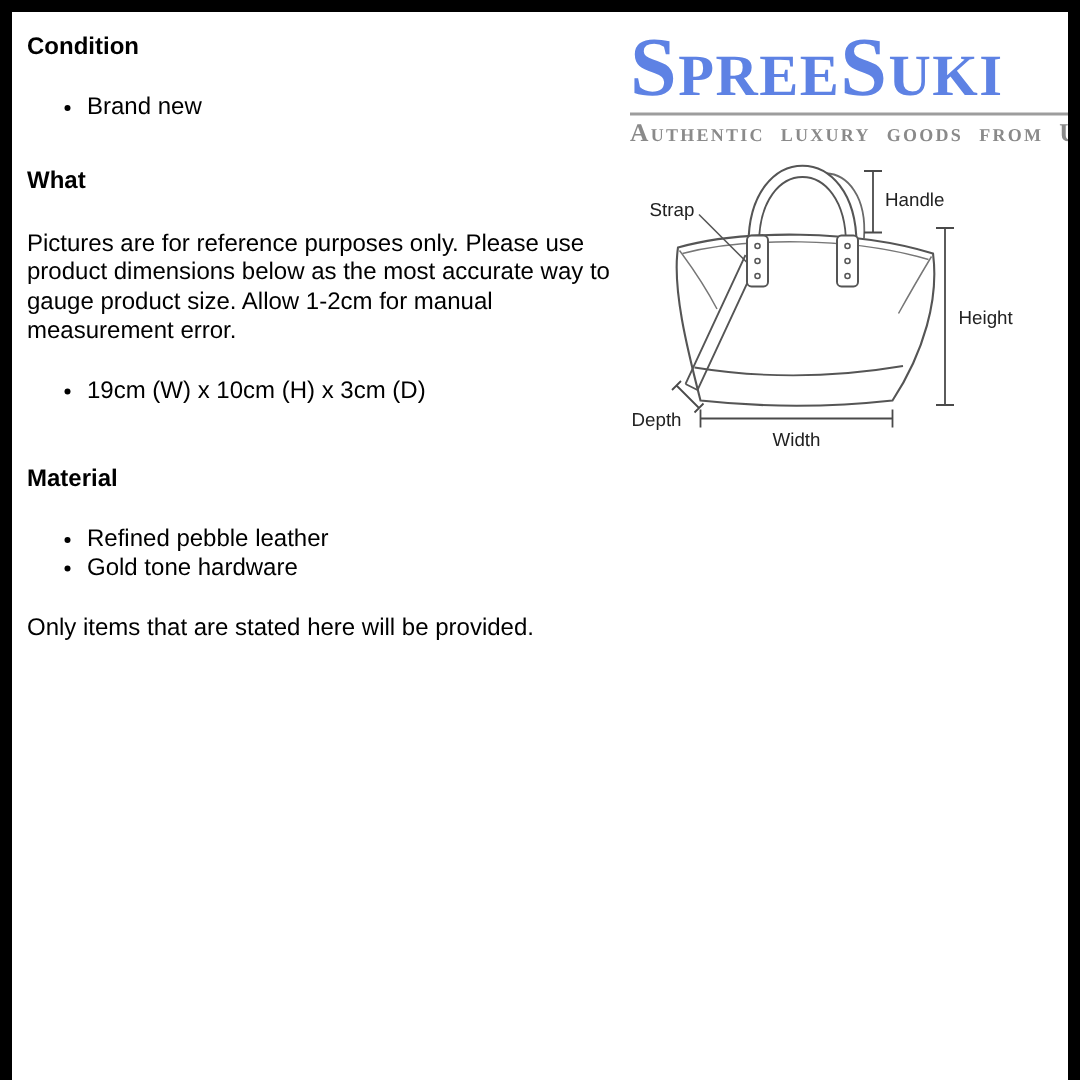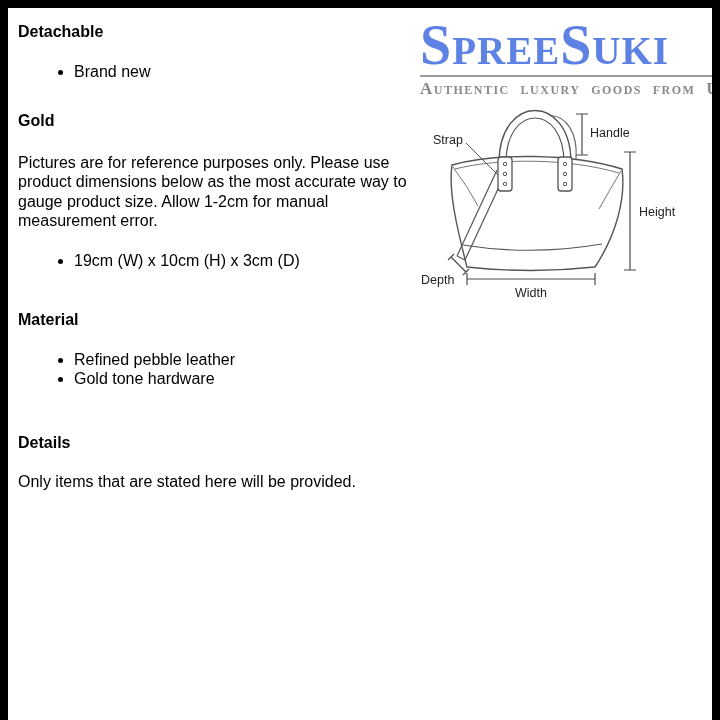--- a/index.html
+++ b/index.html
@@ -68,21 +68,21 @@
     font-size: 12.5px;
     fill: #222;
   }
   h3 {
     font-size: 16px;
     font-weight: bold;
     margin: 0;
     line-height: 19.5px;
   }
   ul {
-    margin: 16px;
+    margin: 0;
     padding-left: 40px;
   }
   li { margin: 0; }
   p { margin: 0; }
   
   .mt-cond   { margin-top: 8px; }
   .mt-list   { margin-top: 20px; }
   .mt-size   { margin-top: 30px; }
   .mt-para   { margin-top: 22px; }
   .mt-mat    { margin-top: 40px; }
@@ -145,36 +145,35 @@
 
           <path d="M47,172 H175 M47,166 V178 M175,166 V178" fill="none" stroke="#4a4a4a" stroke-width="1.2"></path>
           <text x="111" y="190" text-anchor="middle">Width</text>
 
           <path d="M31,150 L46,165 M28,153 L34,147 M43,168 L49,162" fill="none" stroke="#4a4a4a" stroke-width="1.2"></path>
           <text x="1" y="177">Depth</text>
         </svg>
       </div>
     </div>
 
-    <h3 class="mt-cond">Detachable</h3>
+    <h3 class="mt-cond">Condition</h3>
     <ul class="mt-list">
       <li>Brand new</li>
     </ul>
 
-    <h3 class="mt-size">Gold</h3>
+    <h3 class="mt-size">What</h3>
     <p class="mt-para">Pictures are for reference purposes only. Please use product dimensions below as the most accurate way to gauge product size. Allow 1-2cm for manual measurement error.</p>
     <ul class="mt-list">
       <li>19cm (W) x 10cm (H) x 3cm (D)</li>
     </ul>
 
     <h3 class="mt-mat">Material</h3>
     <ul class="mt-list">
       <li>Refined pebble leather</li>
       <li>Gold tone hardware</li>
     </ul>
 
-    <h3 class="mt-det">Details</h3>
 
 
     <p class="mt-foot">Only items that are stated here will be provided.</p>
 
   </div>
 </div>
 
 </body></html>

